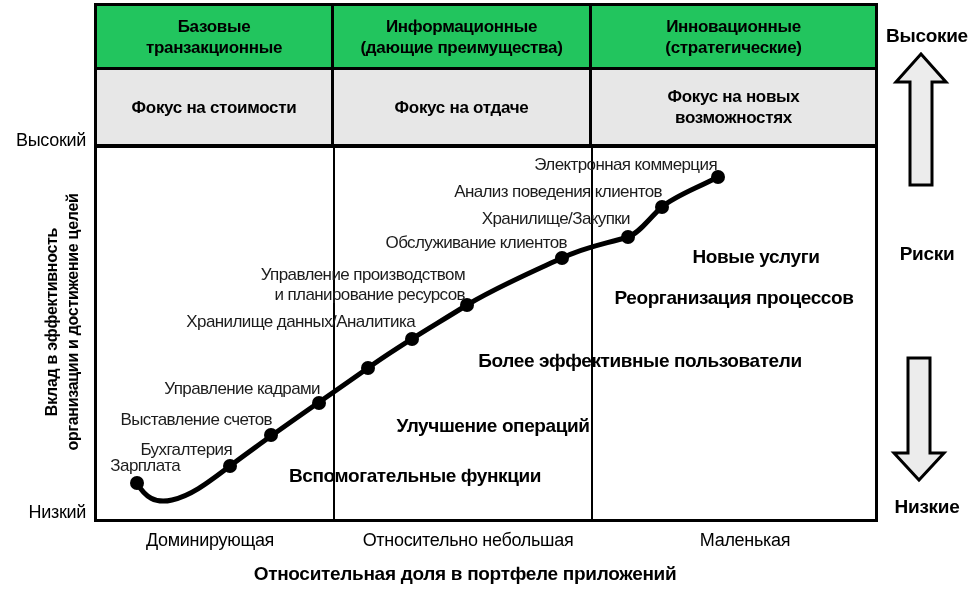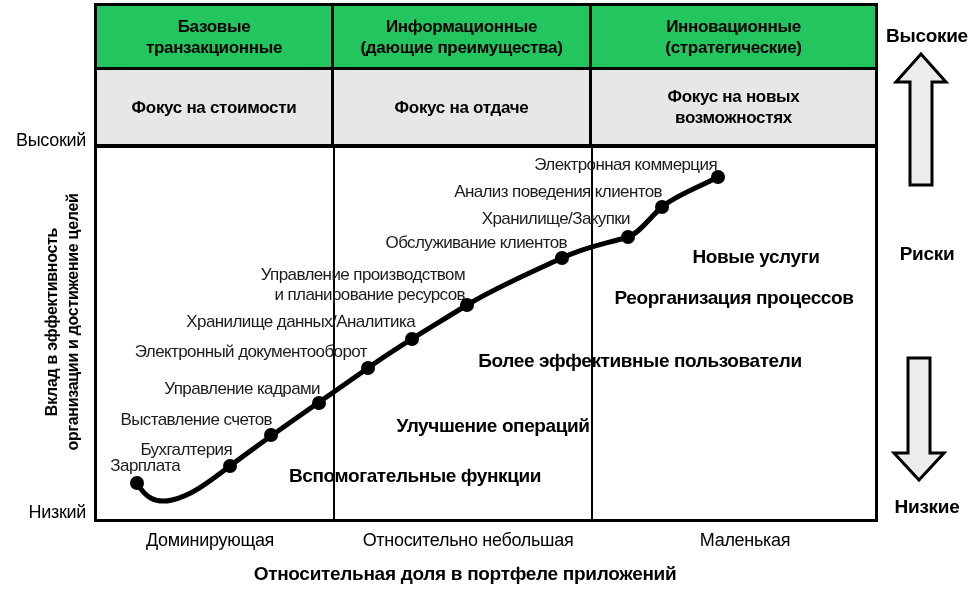--- a/index.html
+++ b/index.html
@@ -130,21 +130,20 @@
         <circle cx="531" cy="89" r="7"></circle>
         <circle cx="565" cy="59" r="7"></circle>
         <circle cx="621" cy="29" r="7"></circle>
       </g>
     </svg>
 
     <div class="pl pl0">Зарплата</div>
     <div class="pl pl1">Бухгалтерия</div>
     <div class="pl pl2">Выставление счетов</div>
     <div class="pl pl3">Управление кадрами</div>
-    <div class="pl pl4">Электронный документооборот</div>
     <div class="pl pl5">Хранилище данных/Аналитика</div>
     <div class="pl pl6">
       <span>Управление производством</span><br>
       <span>и планирование ресурсов</span>
     </div>
     <div class="pl pl7">Обслуживание клиентов</div>
     <div class="pl pl8">Хранилище/Закупки</div>
     <div class="pl pl9">Анализ поведения клиентов</div>
     <div class="pl pl10">Электронная коммерция</div>
 

